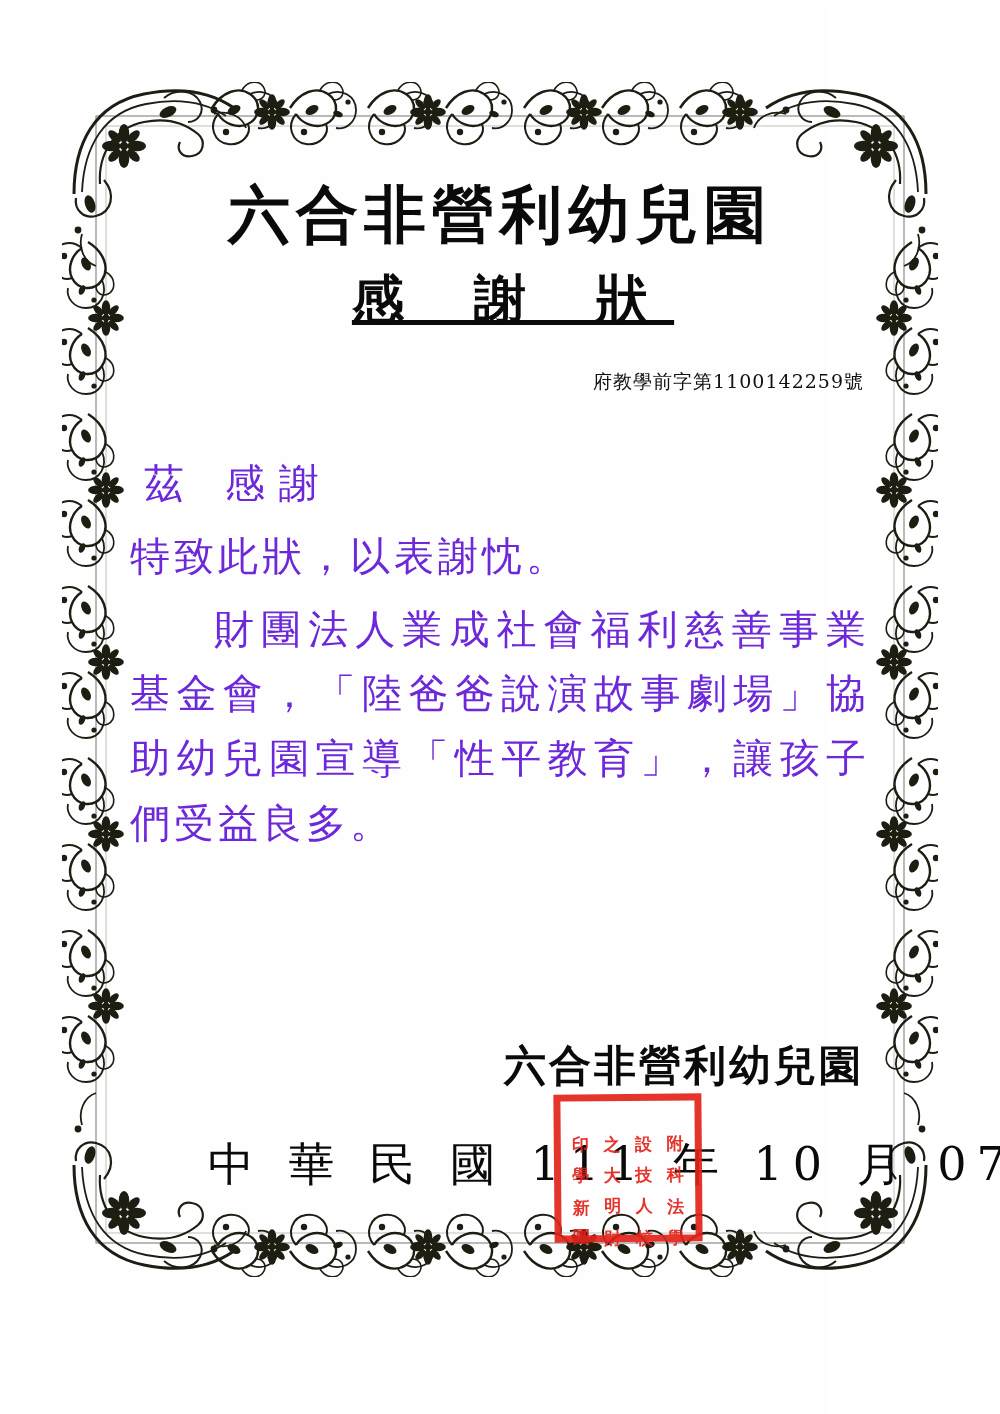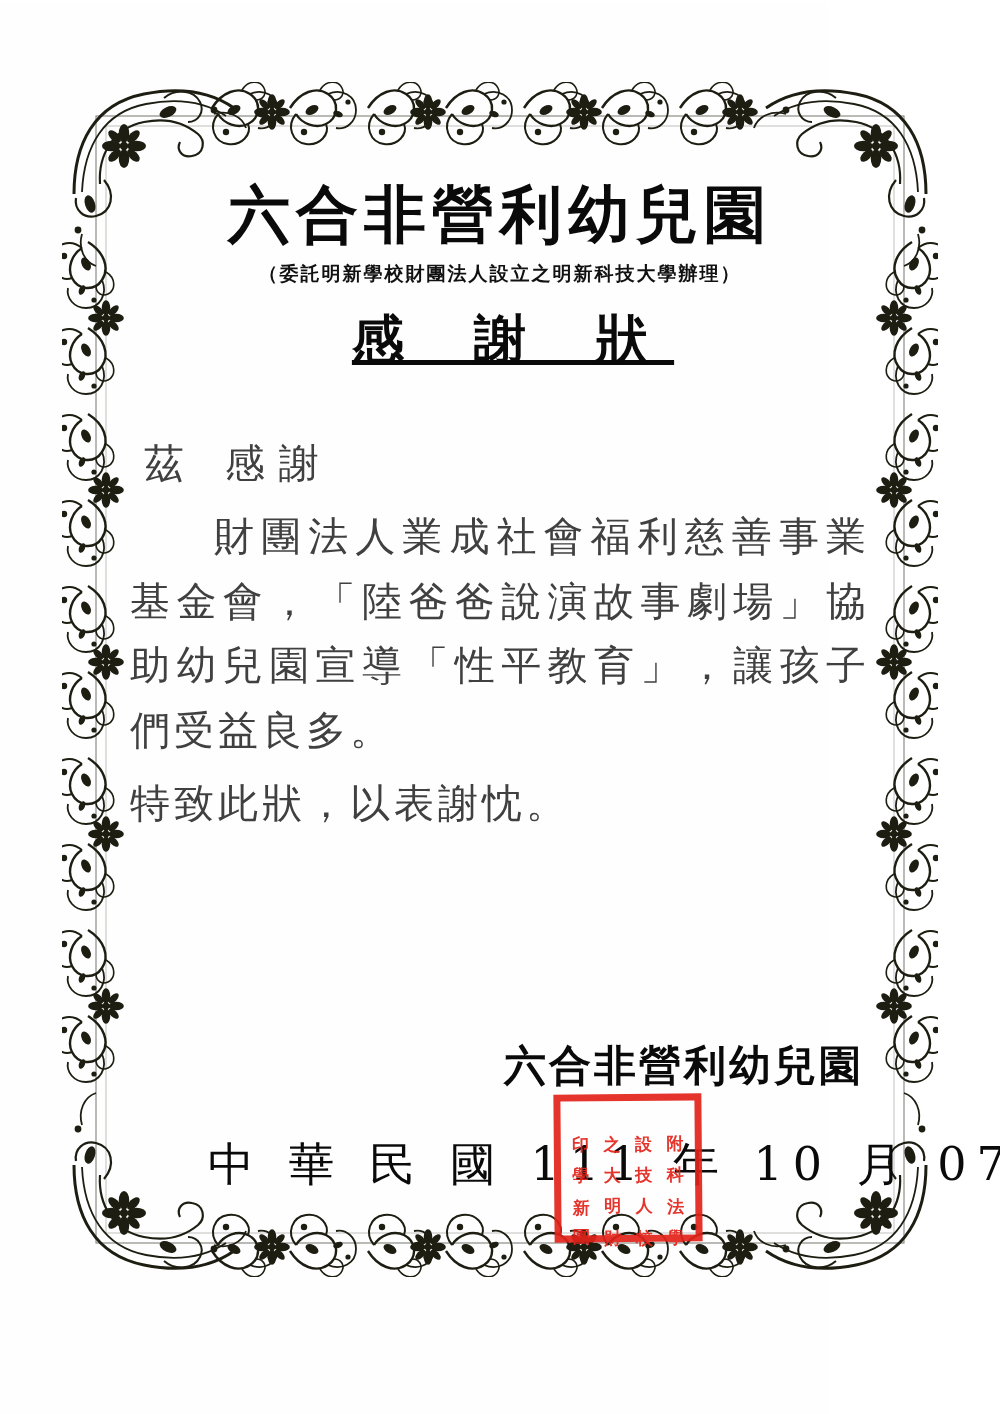--- a/index.html
+++ b/index.html
@@ -87,21 +87,21 @@
     margin-top: 34px;
     padding-right: 6px;
     color: #111;
   }
 
   .body-block {
     margin-top: 56px;
     font-size: 40px;
     line-height: 1.62;
     letter-spacing: 4px;
-    color: #404040;
+    color: #6d28d9;
   }
   .salutation {
     font-size: 40px;
     letter-spacing: 14px;
     padding-left: 14px;
   }
   .para {
     margin-top: 8px;
     text-align: justify;
   }
@@ -296,29 +296,29 @@
       <use href="#corner" transform="translate(874,2) scale(-1,1)"></use>
       <use href="#corner" transform="translate(2,1193) scale(1,-1)"></use>
       <use href="#corner" transform="translate(874,1193) scale(-1,-1)"></use>
     </svg>
   </div>
 
   <div class="content">
 
     <div class="school-name">六合非營利幼兒園</div>
 
-    <div class="school-subtitle">（委託明新學校財團法人設立之明新科技大學辦理）</div>
 
     <div class="doc-title">感 謝 狀</div>
 
+    <div class="doc-number">府教學前字第1100142259號</div>
 
     <div class="body-block">
       <div class="salutation">茲  感謝</div>
+      <div class="para">特致此狀，以表謝忱。</div>
       <div class="para para-indent">財團法人業成社會福利慈善事業基金會，「陸爸爸說演故事劇場」協助幼兒園宣導「性平教育」，讓孩子們受益良多。</div>
-      <div class="para">特致此狀，以表謝忱。</div>
     </div>
 
     <div class="signature">六合非營利幼兒園</div>
 
     <div class="date-line">中 華 民 國 111 年 10 月 07 日</div>
 
     <div class="seal" id="seal">
         <span>印</span>
         <span>之</span>
         <span>設</span>

